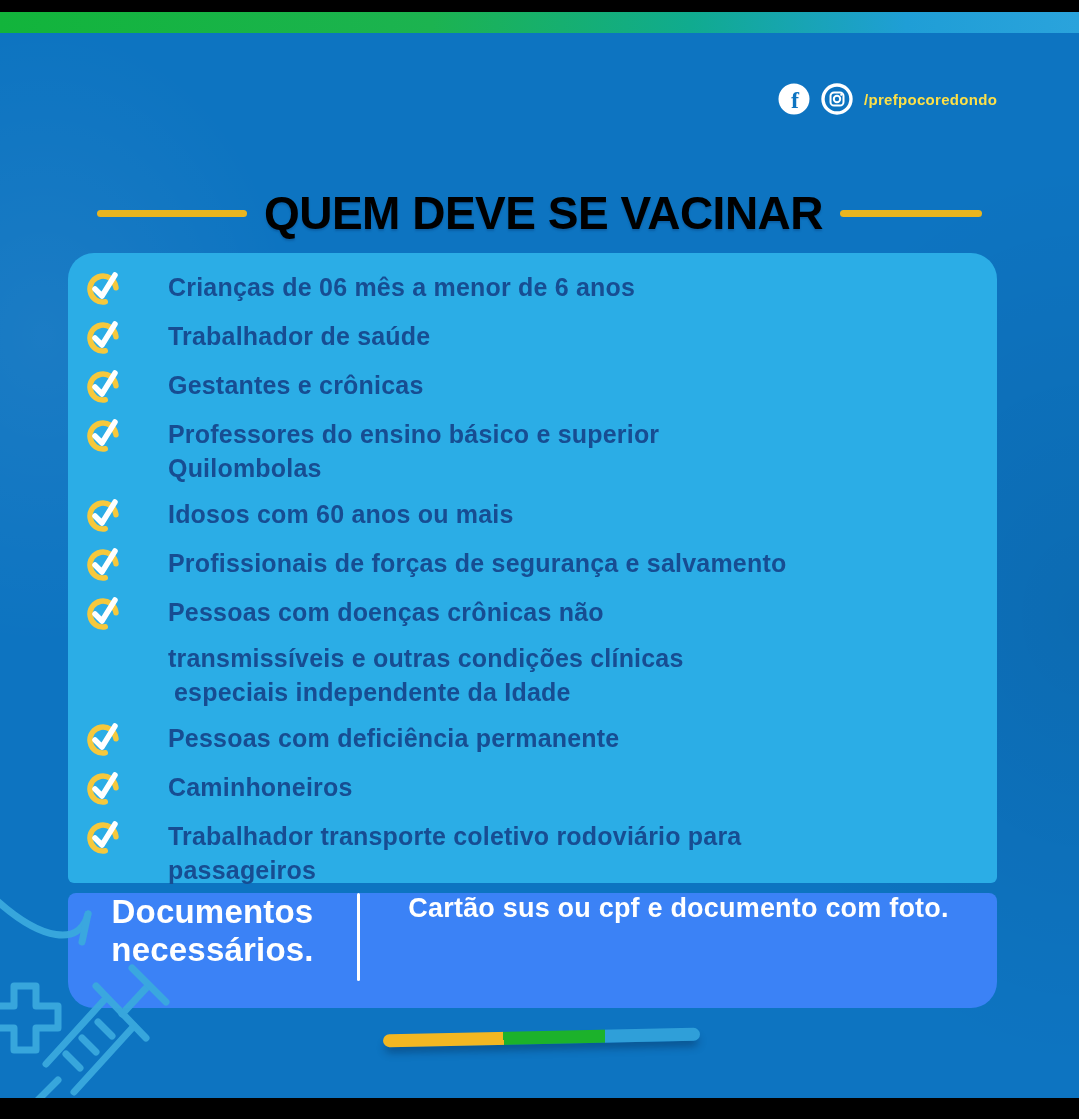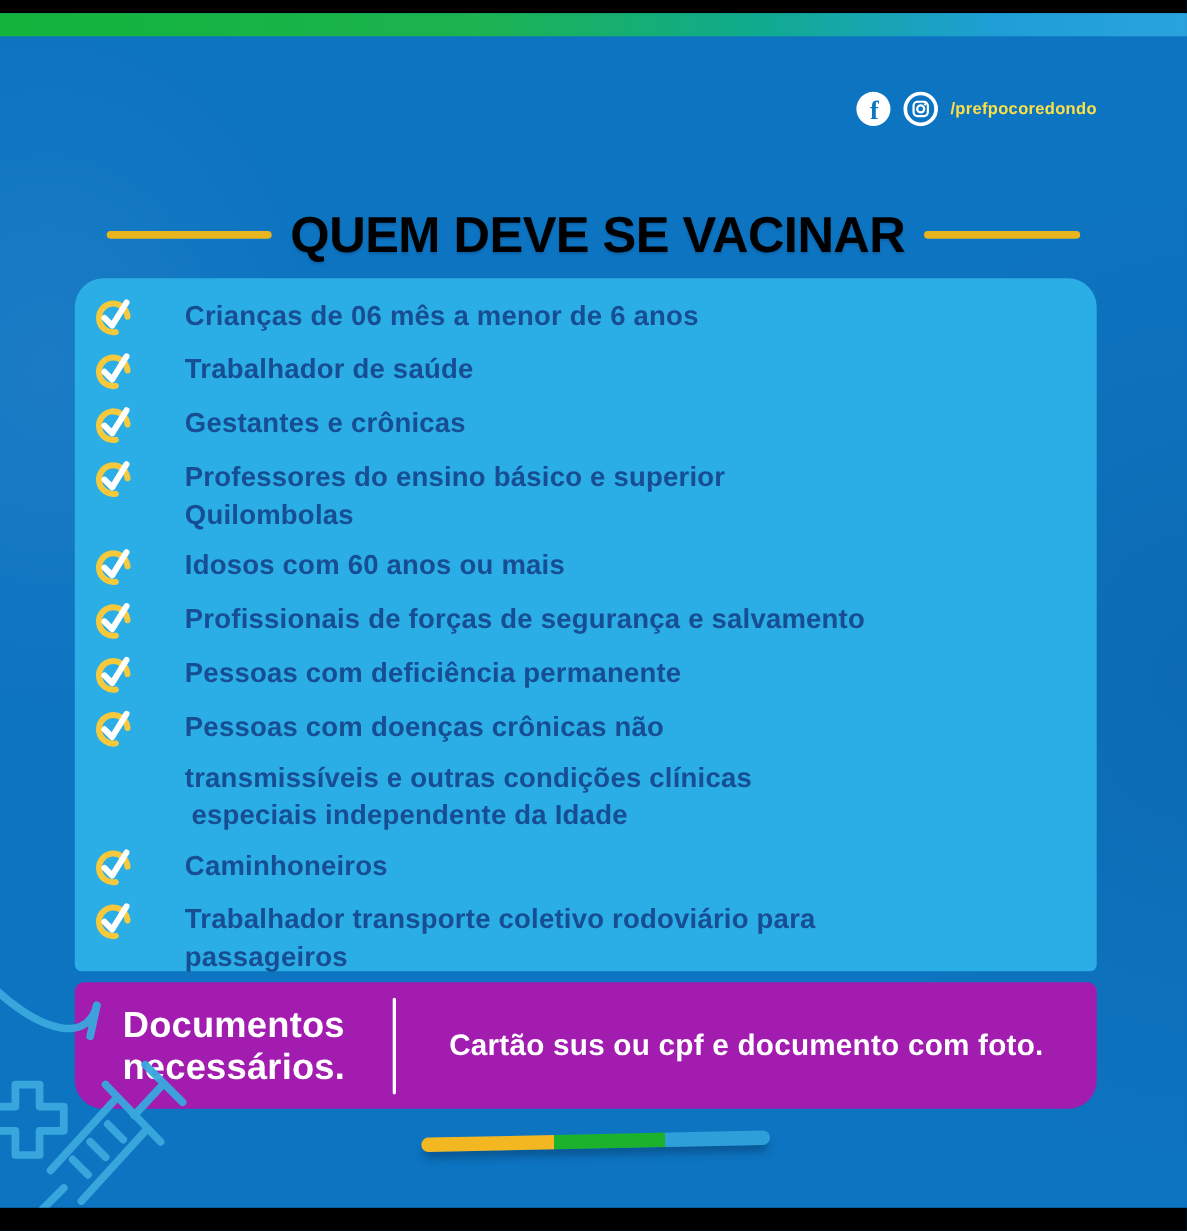--- a/index.html
+++ b/index.html
@@ -49,22 +49,22 @@
   .item{display:flex;align-items:flex-start;margin-bottom:11px;gap:32px;}
   .item .ck{width:40px;height:40px;flex:none;margin-right:12px;margin-top:-2px;}
   .item .txt{color:#174d92;font-weight:700;font-size:25px;line-height:34px;padding-top:1px;letter-spacing:.2px;}
   .item .txt .cont{display:block;}
   .item .txt .cont.gap{margin-top:12px;}
   .item .txt .cont.ind{padding-left:6px;}
 
   
   .docbar{
     position:absolute;left:68px;top:893px;width:929px;height:115px;
-    background:#a21caf;border-radius:8px 8px 26px 26px;
-    display:flex;align-items:center;box-sizing:border-box;
+    background:#3b82f6;border-radius:8px 8px 26px 26px;
+    display:flex;align-items:flex-start;box-sizing:border-box;
   }
   .doc-label{
     width:289px;flex:none;text-align:center;
     color:#fff;font-weight:800;font-size:33px;line-height:38px;letter-spacing:.2px;
   }
   .doc-divider{width:3px;height:88px;background:#fff;border-radius:2px;flex:none;}
   .doc-value{
     flex:1;text-align:center;color:#fff;font-weight:800;font-size:27px;letter-spacing:.2px;
   }
 
@@ -175,44 +175,44 @@
     <div class="txt">Profissionais de forças de segurança e salvamento</div>
   </div>
 
   <div class="item">
     <span class="ck">
       <svg viewBox="0 0 40 40" width="40" height="40">
         <circle cx="19" cy="22" r="13" fill="none" stroke="#f6c83c" stroke-width="5.5" stroke-linecap="round" stroke-dasharray="62 20" transform="rotate(80 19 22)"></circle>
         <path d="M11 22 L18 29 L31 8" fill="none" stroke="#ffffff" stroke-width="5.5" stroke-linecap="round" stroke-linejoin="round"></path>
       </svg>
     </span>
-    <div class="txt">Pessoas com deficiência permanente</div>
-  </div>
-
-  <div class="item">
-    <span class="ck">
-      <svg viewBox="0 0 40 40" width="40" height="40">
-        <circle cx="19" cy="22" r="13" fill="none" stroke="#f6c83c" stroke-width="5.5" stroke-linecap="round" stroke-dasharray="62 20" transform="rotate(80 19 22)"></circle>
-        <path d="M11 22 L18 29 L31 8" fill="none" stroke="#ffffff" stroke-width="5.5" stroke-linecap="round" stroke-linejoin="round"></path>
-      </svg>
-    </span>
     <div class="txt">
       <span>Pessoas com doenças crônicas não</span>
       <span class="cont gap">transmissíveis e outras condições clínicas</span>
       <span class="cont ind">especiais independente da Idade</span>
     </div>
   </div>
 
   <div class="item">
     <span class="ck">
       <svg viewBox="0 0 40 40" width="40" height="40">
         <circle cx="19" cy="22" r="13" fill="none" stroke="#f6c83c" stroke-width="5.5" stroke-linecap="round" stroke-dasharray="62 20" transform="rotate(80 19 22)"></circle>
         <path d="M11 22 L18 29 L31 8" fill="none" stroke="#ffffff" stroke-width="5.5" stroke-linecap="round" stroke-linejoin="round"></path>
       </svg>
     </span>
+    <div class="txt">Pessoas com deficiência permanente</div>
+  </div>
+
+  <div class="item">
+    <span class="ck">
+      <svg viewBox="0 0 40 40" width="40" height="40">
+        <circle cx="19" cy="22" r="13" fill="none" stroke="#f6c83c" stroke-width="5.5" stroke-linecap="round" stroke-dasharray="62 20" transform="rotate(80 19 22)"></circle>
+        <path d="M11 22 L18 29 L31 8" fill="none" stroke="#ffffff" stroke-width="5.5" stroke-linecap="round" stroke-linejoin="round"></path>
+      </svg>
+    </span>
     <div class="txt">Caminhoneiros</div>
   </div>
 
   <div class="item">
     <span class="ck">
       <svg viewBox="0 0 40 40" width="40" height="40">
         <circle cx="19" cy="22" r="13" fill="none" stroke="#f6c83c" stroke-width="5.5" stroke-linecap="round" stroke-dasharray="62 20" transform="rotate(80 19 22)"></circle>
         <path d="M11 22 L18 29 L31 8" fill="none" stroke="#ffffff" stroke-width="5.5" stroke-linecap="round" stroke-linejoin="round"></path>
       </svg>
     </span>

